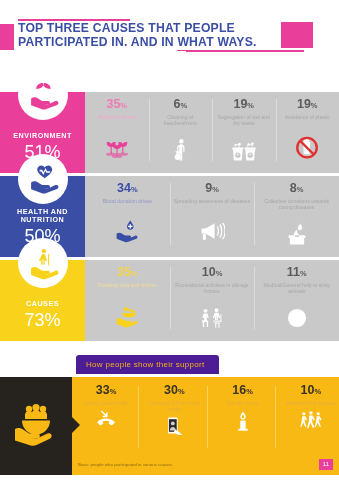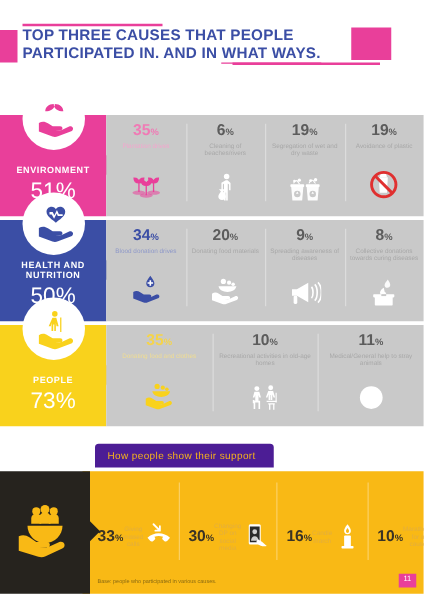--- a/index.html
+++ b/index.html
@@ -96,21 +96,21 @@
     position:absolute; left:76px; top:0; z-index:4;
     background:#4c1d95; color:#f5b21c;
     font-size:8px; padding:5px 14px 5px 10px;
     border-radius:3px 3px 0 0; letter-spacing:0.3px;
   }
   .support-body {
     position:absolute; left:66px; top:22px; right:0; height:98px;
     background:#f9b915; display:flex; padding-top:7px;
   }
   .support-body .sitem {
-    flex:1; position:relative; display:flex; flex-direction:row;
+    flex:1; position:relative; display:flex; flex-direction:column;
     align-items:center; padding-left:12px;
   }
   .support-body .sitem + .sitem::before {
     content:""; position:absolute; left:4px; top:2px; width:1px; height:62px;
     background:#fbcf62;
   }
   .s-pct { font-size:12.5px; font-weight:bold; color:#3a3325; line-height:13px; }
   .s-pct .sm { font-size:7.5px; font-weight:bold; }
   .s-lbl { font-size:5.1px; color:#e2ae3e; line-height:6px; text-align:center; margin-top:1.5px; }
   .s-ico { margin-top:3px; }
@@ -247,35 +247,20 @@
             <svg width="26" height="26" viewBox="0 0 40 40">
               <g fill="#3b4ea5">
                 <path d="M25 4c-2.8 4-5 7-5 9.4 0 2.8 2.2 4.6 5 4.6s5-1.8 5-4.6C30 11 27.8 8 25 4z"></path>
                 <path d="M24 9.5h2v2.4h2.4v2H26v2.4h-2v-2.4h-2.4v-2H24z" fill="#fff"></path>
                 <path d="M4 24c3-2 6-1.5 8.5.3L17 27h7c1.3 0 2.2.9 2.2 2s-.9 2-2.2 2h-5l5 .2 8.5-4c1.4-.6 3 0 3.5 1.3.5 1.3-.2 2.7-1.5 3.3L22 36.5c-1.8.8-3.3.9-5.2.3L4 32z"></path>
               </g>
             </svg>
           </div>
         </div>
         <div class="item">
-          <div class="item-pct">20<span class="sm">%</span></div>
-          <div class="item-lbl">Donating food materials</div>
-          <div class="item-ico">
-            <svg width="26" height="26" viewBox="0 0 40 40">
-              <g fill="#ffffff">
-                <circle cx="18" cy="11" r="3.2"></circle>
-                <circle cx="25" cy="12.5" r="2.6"></circle>
-                <circle cx="30" cy="14.5" r="2.2"></circle>
-                <path d="M12 17h22c-1 4.5-5.5 7-11 7s-10-2.5-11-7z"></path>
-                <path d="M4 26c3-2 6-1.5 8.5.3L17 29h7c1.3 0 2.2.9 2.2 2s-.9 2-2.2 2h-5l5 .2 8.5-4c1.4-.6 3 0 3.5 1.3.5 1.3-.2 2.7-1.5 3.3L22 38.5c-1.8.8-3.3.9-5.2.3L4 34z"></path>
-              </g>
-            </svg>
-          </div>
-        </div>
-        <div class="item">
           <div class="item-pct">9<span class="sm">%</span></div>
           <div class="item-lbl">Spreading awareness of diseases</div>
           <div class="item-ico">
             <svg width="26" height="26" viewBox="0 0 40 40">
               <g fill="#ffffff">
                 <path d="M4 16h6l14-8v24l-14-8H4z"></path>
                 <rect x="6" y="24" width="4.5" height="10" rx="1.6"></rect>
                 <path d="M28 13c2.5 2.4 2.5 11.6 0 14" stroke="#ffffff" stroke-width="2" fill="none"></path>
                 <path d="M32 10c4 4 4 16 0 20" stroke="#ffffff" stroke-width="2" fill="none"></path>
                 <path d="M36 7.5c5.5 5.5 5.5 19.5 0 25" stroke="#ffffff" stroke-width="2" fill="none"></path>
@@ -307,21 +292,21 @@
         <div class="badge">
           <svg width="34" height="34" viewBox="0 0 40 40">
             <g fill="#f9d21c">
               <circle cx="21" cy="6" r="2.6"></circle>
               <path d="M18.8 9.6h3.6l2.2 8h-2l-.6-3.2V22h-1.5v-6h-1v6h-1.6v-7.6l-.7 3.2h-2z"></path>
               <path d="M26 9.5h1.2V23H26z"></path>
               <path d="M6 26c3-2 6-1.5 8.5.3L19 29h7c1.3 0 2.2.9 2.2 2s-.9 2-2.2 2h-5l5 .2 8.5-4c1.4-.6 3 0 3.5 1.3.5 1.3-.2 2.7-1.5 3.3L24 38.5c-1.8.8-3.3.9-5.2.3L6 34z"></path>
             </g>
           </svg>
         </div>
-        <div class="cause-name" style="color:#fff">PEOPLE</div>
+        <div class="cause-name" style="color:#fff">CAUSES</div>
         <div class="cause-pct" style="color:#fff">73%</div>
       </div>
       <div class="cause-right">
         <div class="item">
           <div class="item-pct">35<span class="sm">%</span></div>
           <div class="item-lbl">Donating food and clothes</div>
           <div class="item-ico">
             <svg width="26" height="26" viewBox="0 0 40 40">
               <g fill="#f9d21c">
                 <circle cx="18" cy="11" r="3.2"></circle>

